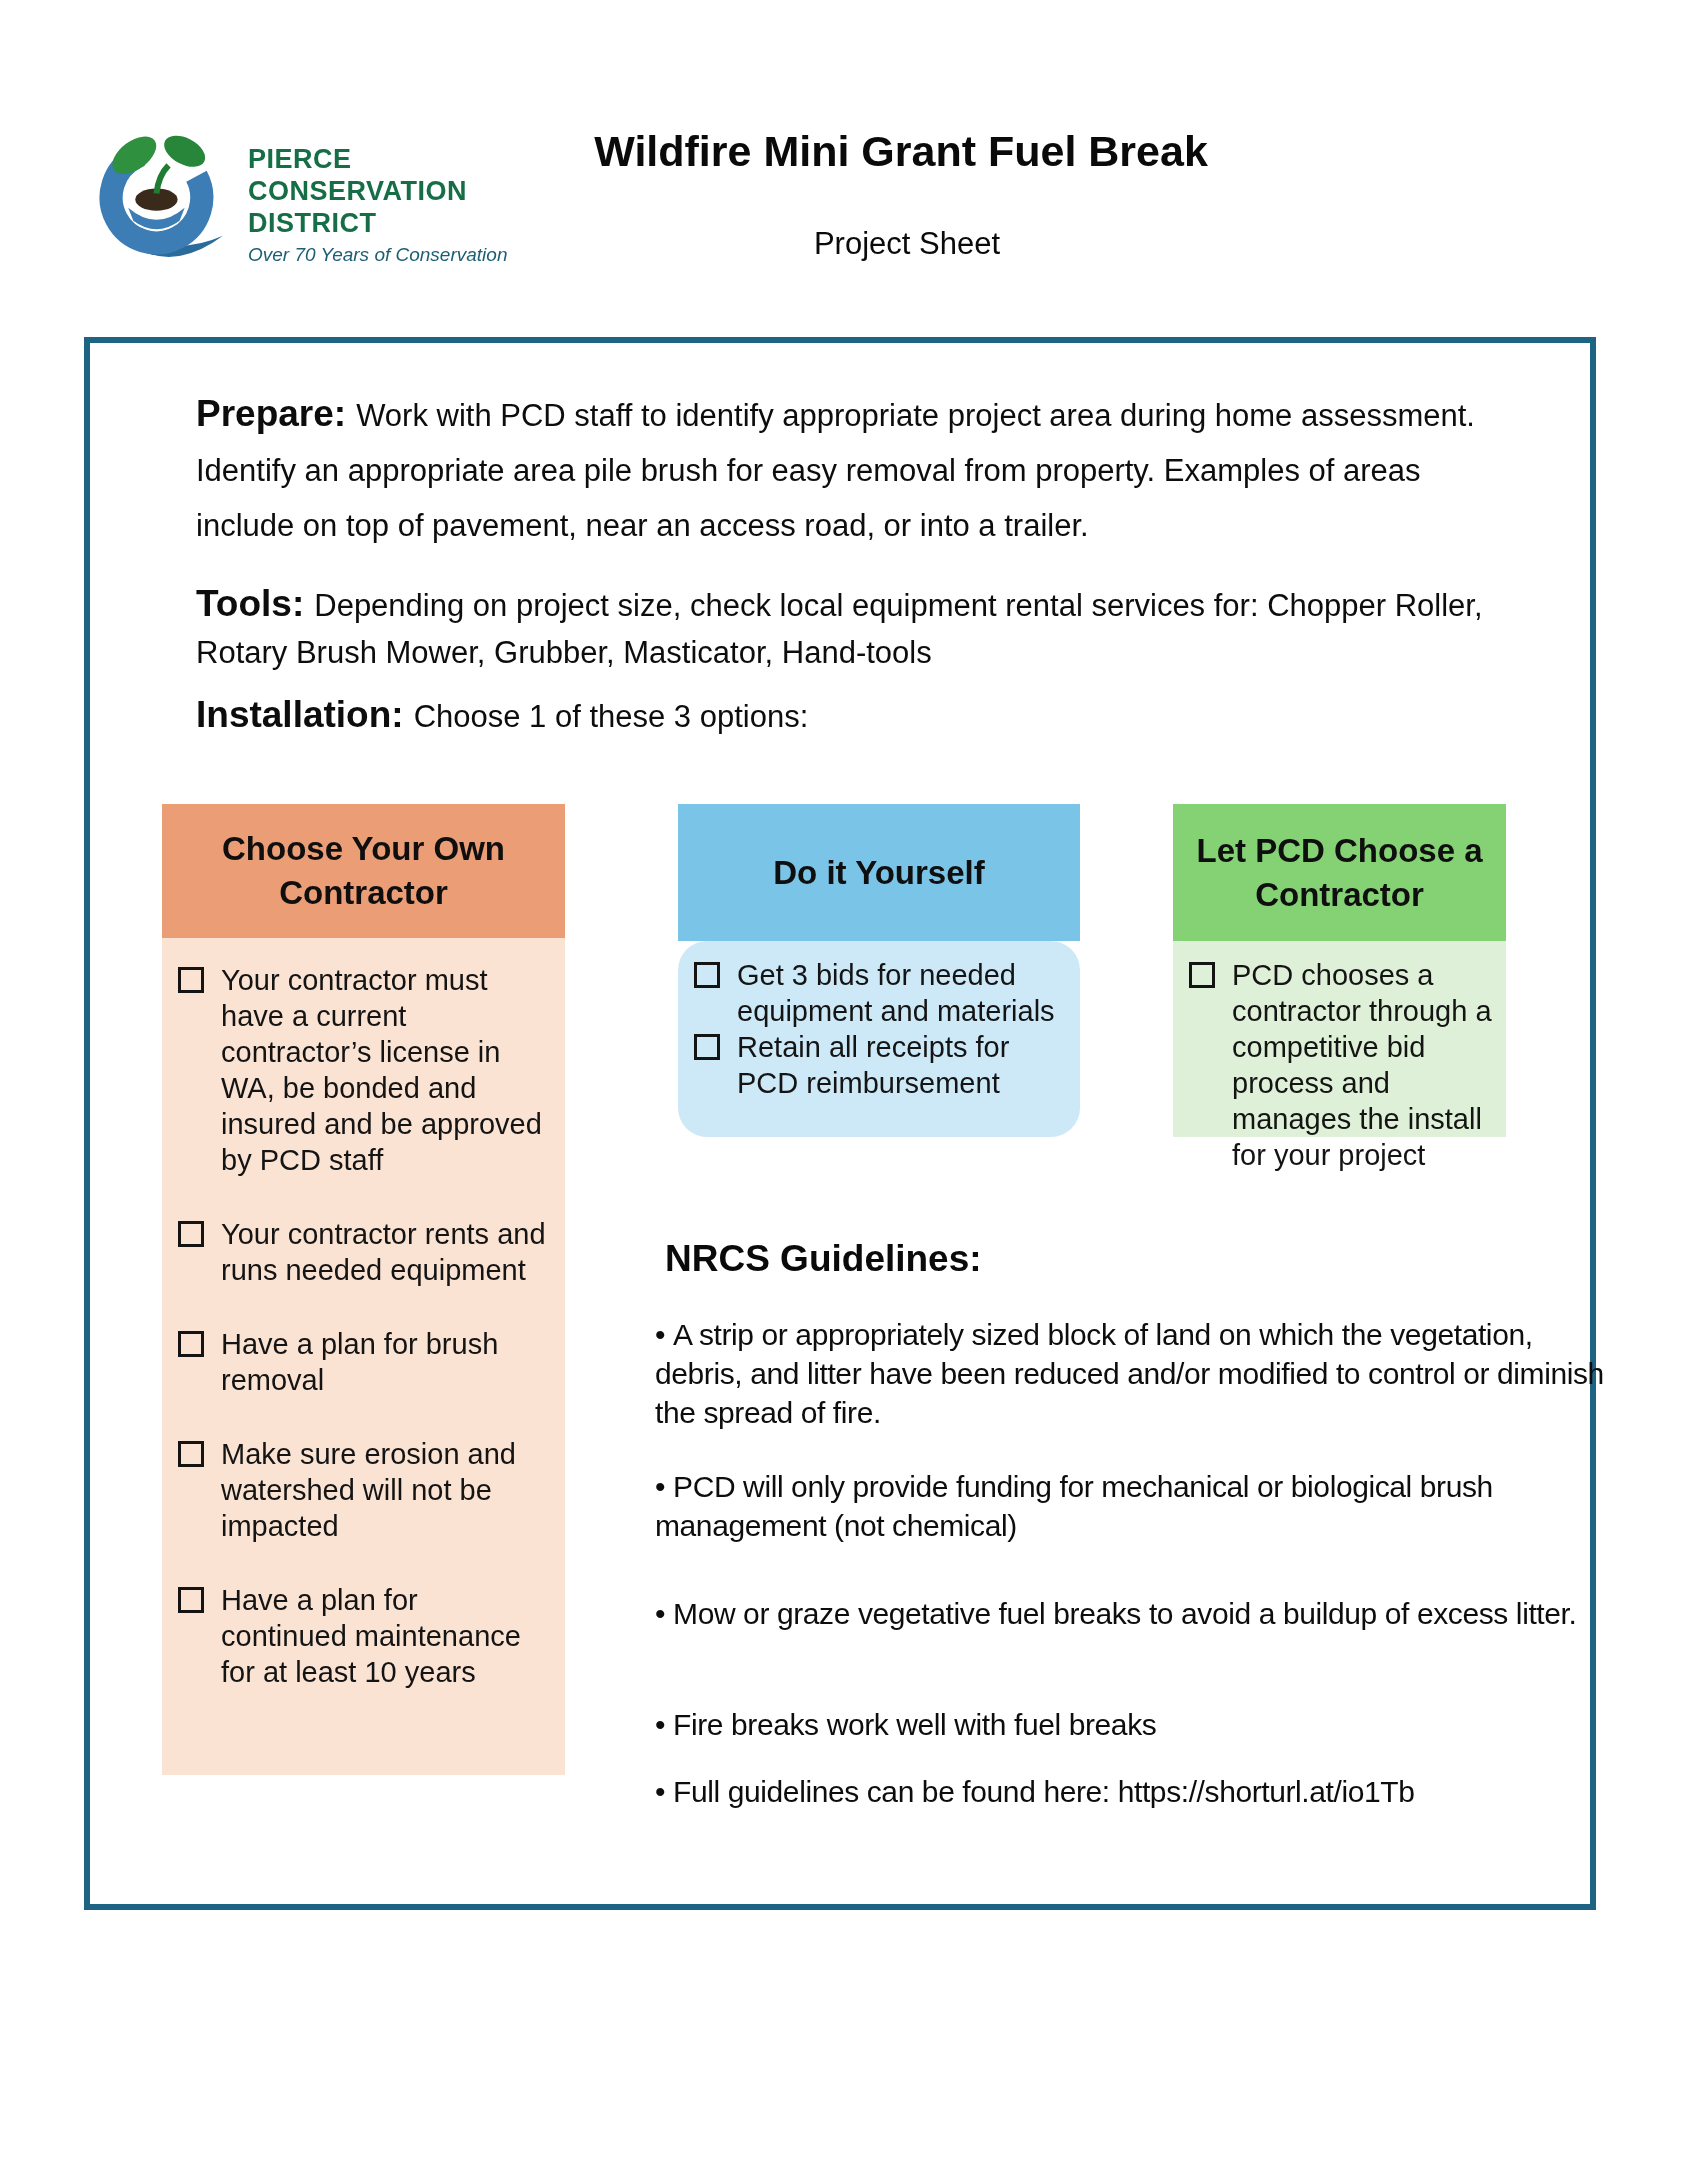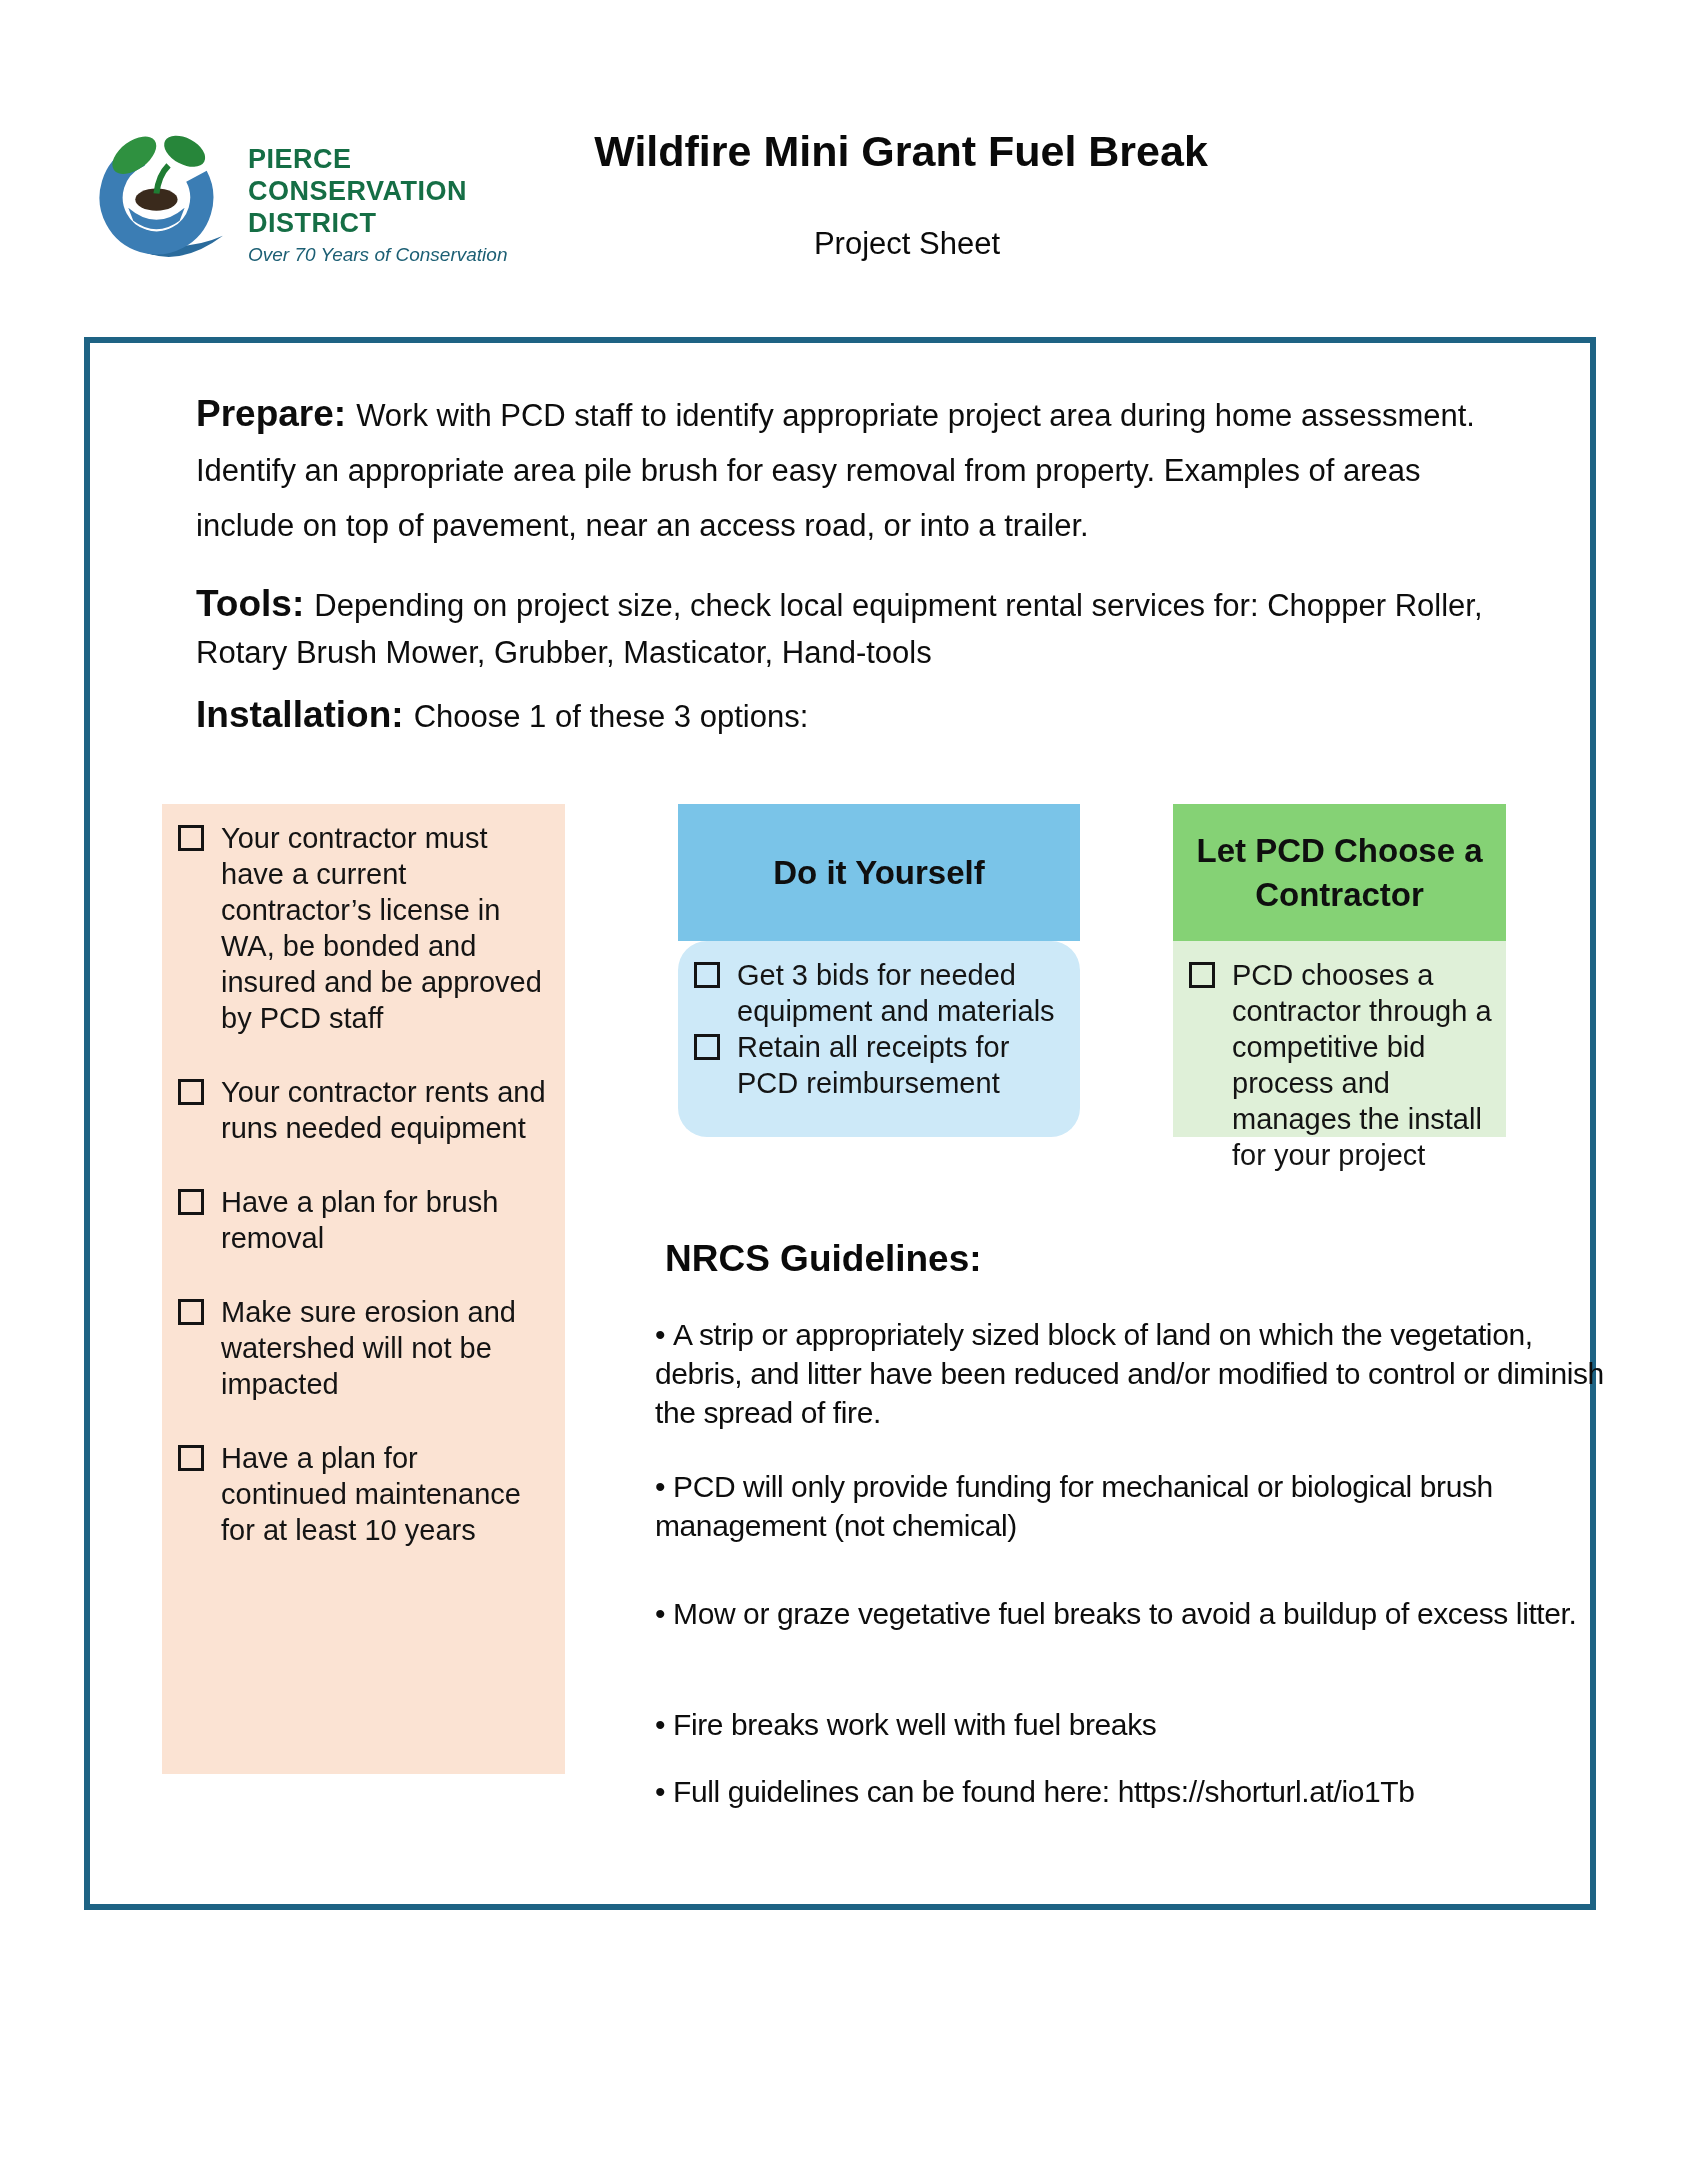--- a/index.html
+++ b/index.html
@@ -33,21 +33,21 @@
   .tools{left:196px;top:580px;width:1332px;font-size:31px;line-height:47px;}
   .installation{left:196px;top:693px;width:1327px;font-size:31px;line-height:44px;}
 
   
   .card{position:absolute;top:804px;}
   .card-header{display:flex;align-items:center;justify-content:center;text-align:center;
     font-weight:bold;font-size:33px;line-height:44px;color:#0f0f0f;padding:0 14px;box-sizing:border-box;}
   .card-body{box-sizing:border-box;}
   .card-orange{left:162px;width:403px;}
   .card-orange .card-header{height:134px;background:#eb9e76;}
-  .card-orange .card-body{background:#fbe3d3;height:970px;padding:16px 16px 0 14px;}
+  .card-orange .card-body{background:#fbe3d3;height:837px;padding:24px 16px 0 14px;}
   .card-blue{left:678px;width:402px;}
   .card-blue .card-header{height:137px;background:#7ac4e8;}
   .card-blue .card-body{background:#cde9f8;height:196px;padding:16px 12px 0 14px;border-radius:29px;}
   .card-green{left:1173px;width:333px;}
   .card-green .card-header{height:137px;background:#85d275;}
   .card-green .card-body{background:#dff0d8;height:196px;padding:16px 12px 0 14px;}
 
   .chk-item{display:flex;align-items:flex-start;font-size:29px;line-height:36px;
     color:#141414;margin-bottom:38px;}
   .card-blue .chk-item,.card-green .chk-item{margin-bottom:0;}
@@ -92,20 +92,21 @@
     <span class="lbl">Prepare:</span><span>Work with PCD staff to identify appropriate project area during home assessment. Identify an appropriate area pile brush for easy removal from property. Examples of areas include on top of pavement, near an access road, or into a trailer.</span>
   </div>
   <div class="para tools">
     <span class="lbl">Tools:</span><span>Depending on project size, check local equipment rental services for: Chopper Roller, Rotary Brush Mower, Grubber, Masticator, Hand-tools</span>
   </div>
   <div class="para installation">
     <span class="lbl">Installation:</span><span>Choose 1 of these 3 options:</span>
   </div>
 
   <div class="card card-orange">
+    <div class="card-header">Choose Your Own Contractor</div>
     <div class="card-body">
       <div class="chk-item">
         <span class="chk-box"></span>
         <span>Your contractor must have a current contractor’s license in WA, be bonded and insured and be approved by PCD staff</span>
       </div>
       <div class="chk-item">
         <span class="chk-box"></span>
         <span>Your contractor rents and runs needed equipment</span>
       </div>
       <div class="chk-item">

